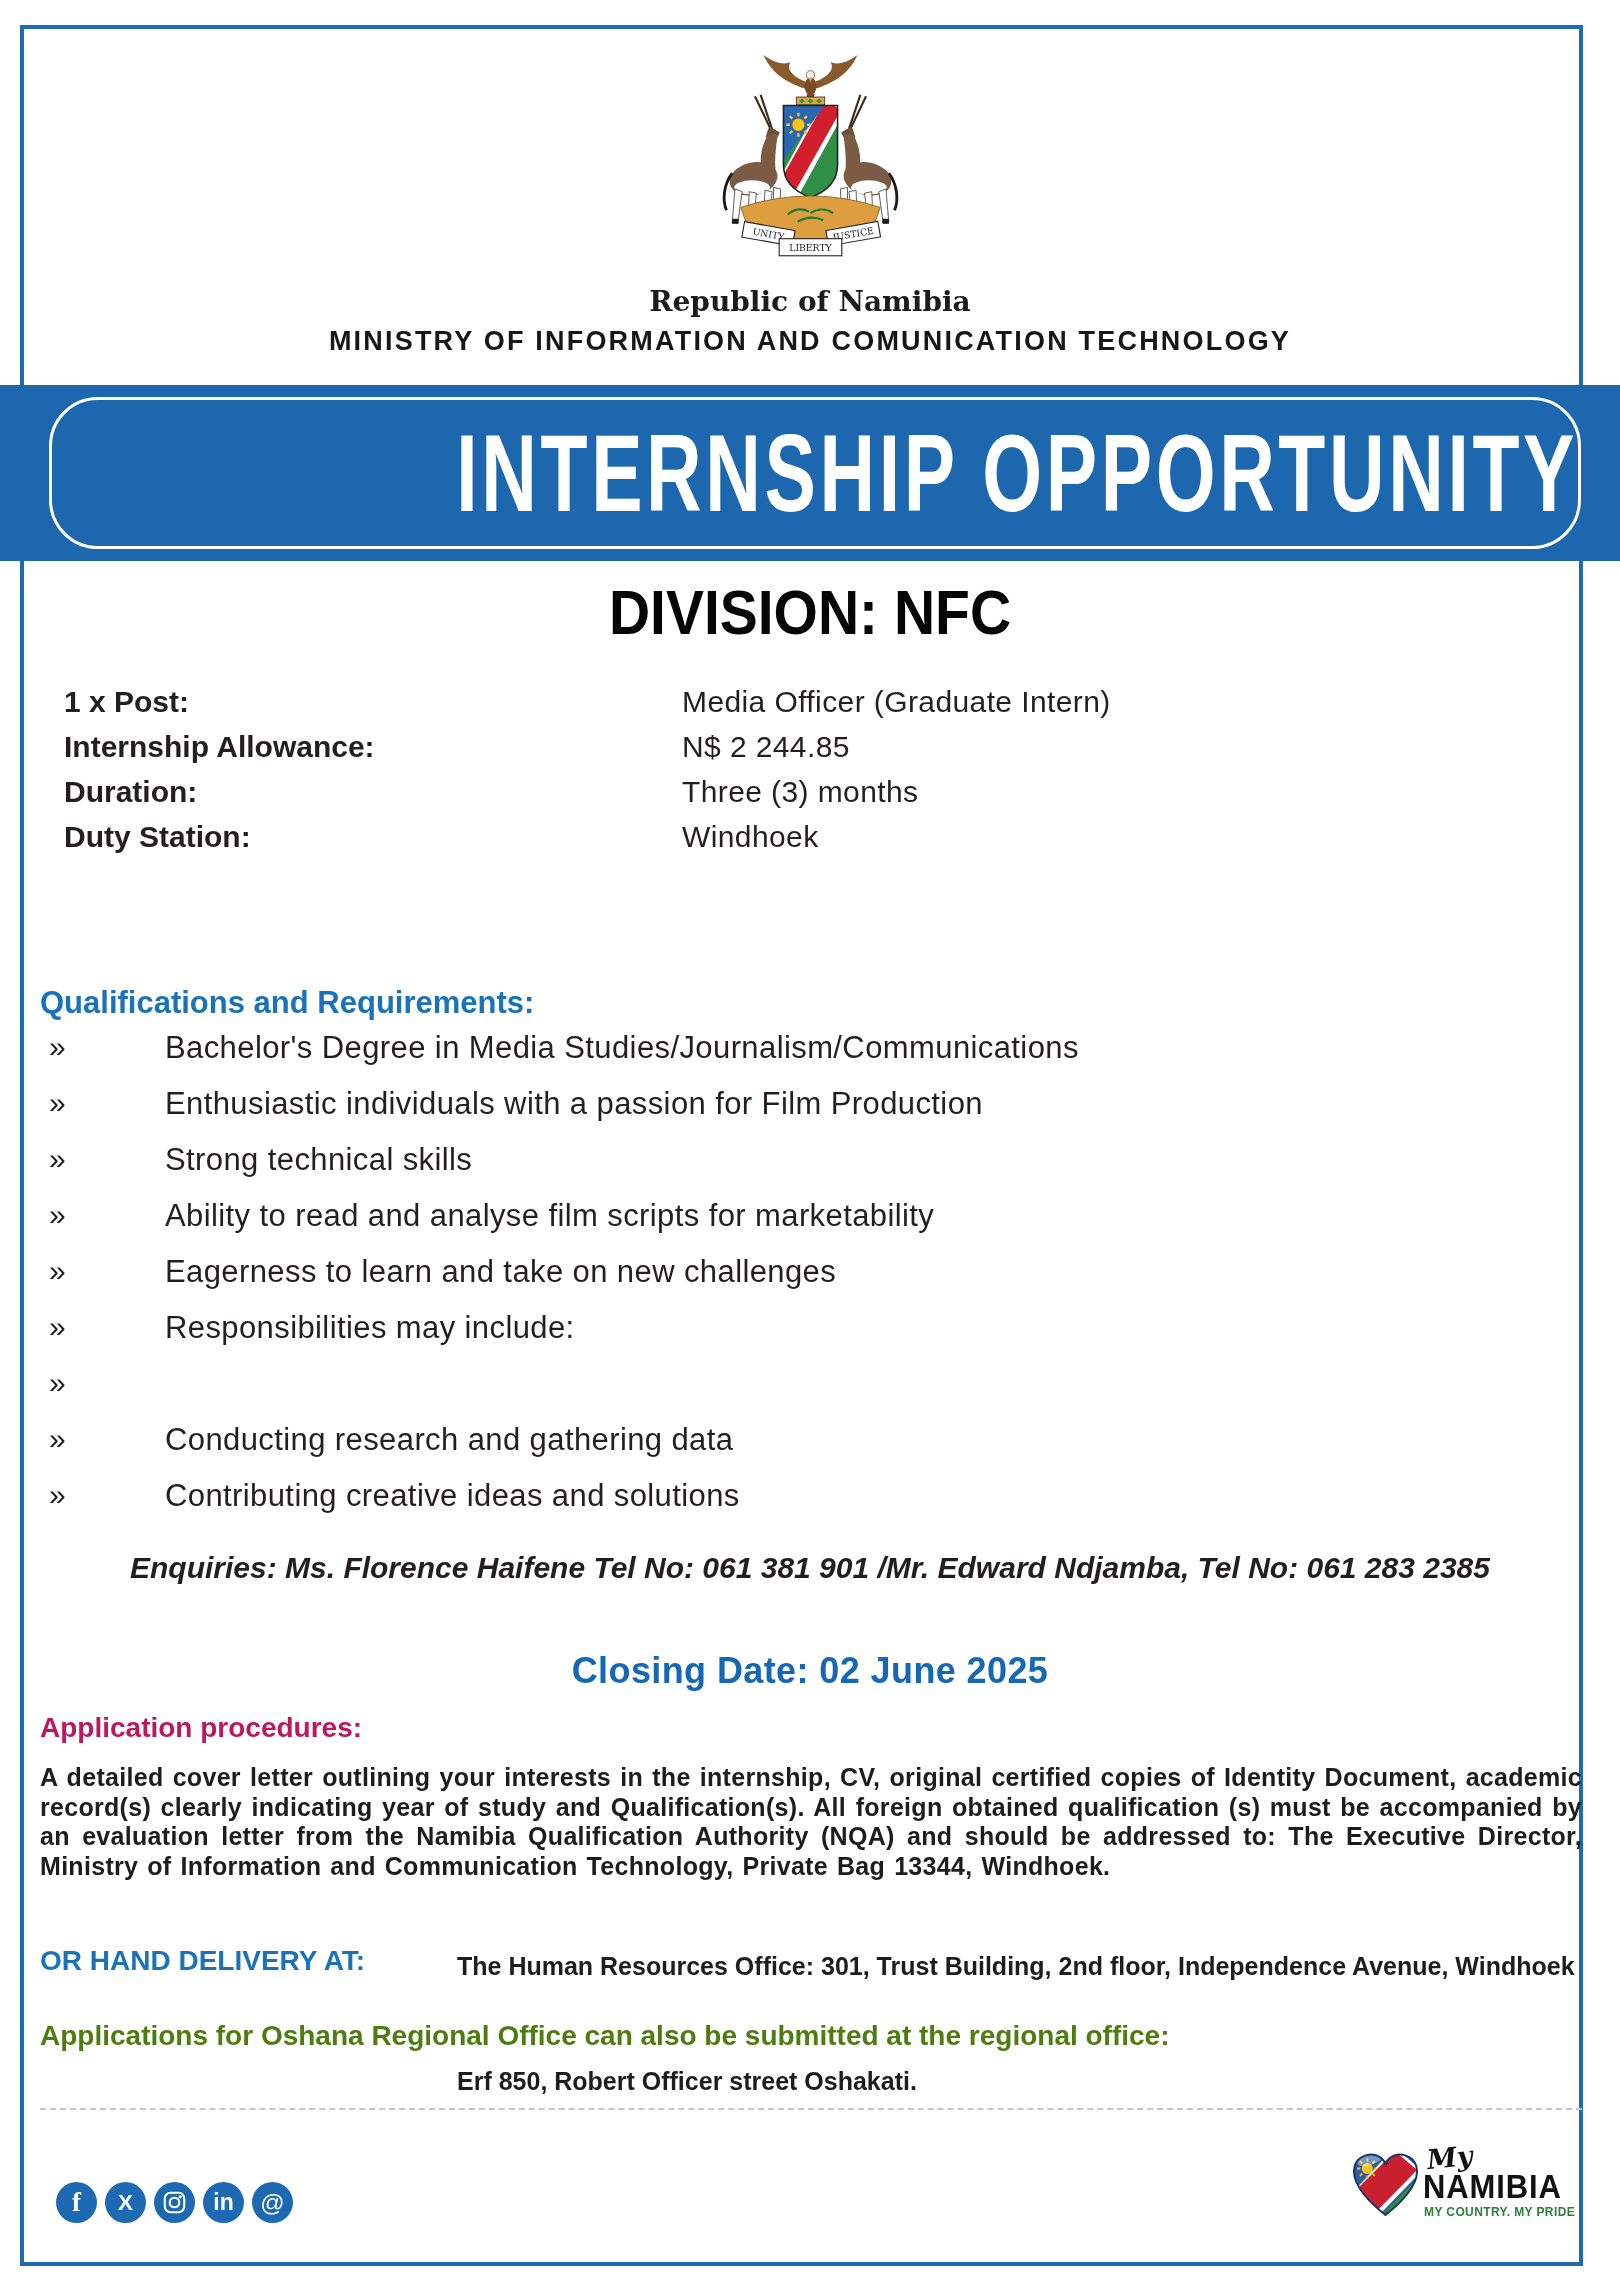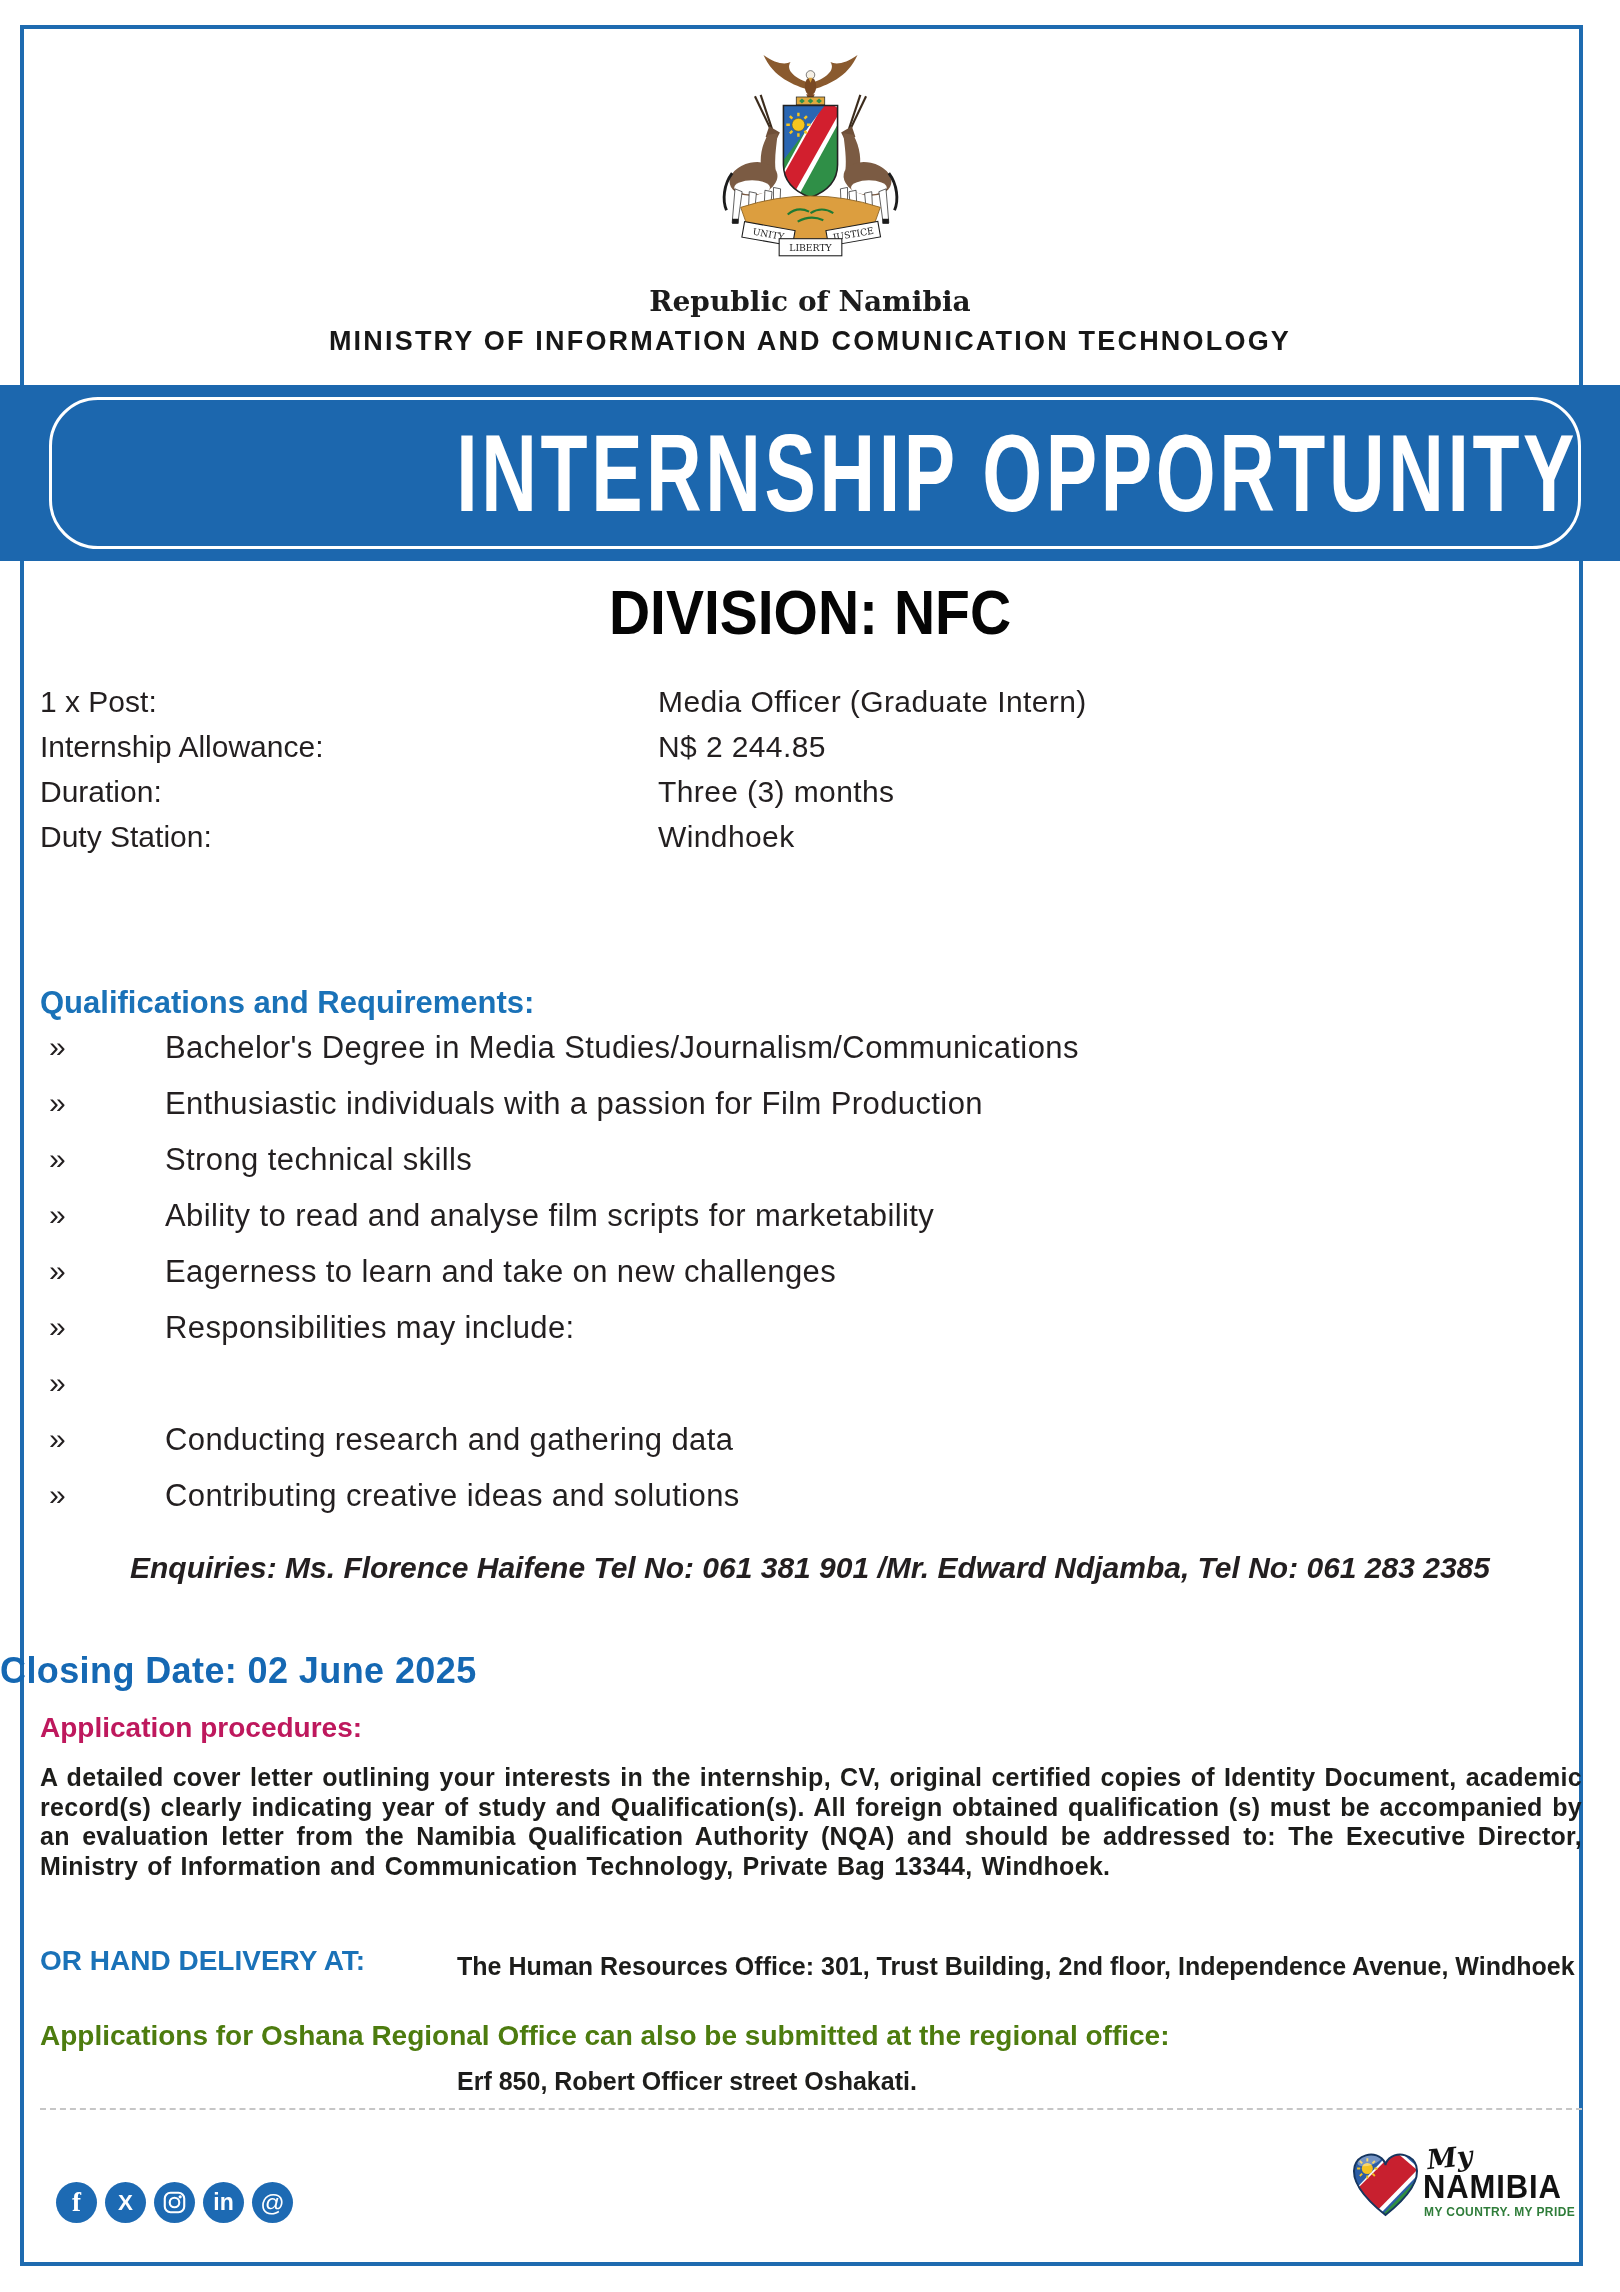--- a/index.html
+++ b/index.html
@@ -19,32 +19,32 @@
                 border:3.6px solid #ffffff;border-radius:49px;
                 display:flex;align-items:center;justify-content:flex-end;}
   .banner-title{color:#ffffff;font-weight:bold;font-size:77px;letter-spacing:3.6px;
                 transform:scaleY(1.42);white-space:nowrap;}
   .division{position:absolute;left:0;right:0;top:575px;text-align:center;
             font-weight:bold;font-size:57px;letter-spacing:0px;color:#050505;
             transform:scaleY(1.12);transform-origin:top center;}
   
   .details{position:absolute;left:40px;top:685px;width:1522px;}
   .drow{display:flex;height:45px;align-items:flex-start;}
-  .dlabel{width:618px;font-weight:normal;font-size:30px;}
+  .dlabel{width:618px;font-weight:bold;font-size:30px;margin-left:24px;}
   .dvalue{font-size:30px;letter-spacing:0.4px;}
   
   .qual-head{position:absolute;left:40px;top:973px;font-weight:bold;font-size:31px;color:#1a72b8;margin-top:12px;}
   .bullets{position:absolute;left:40px;top:1030px;width:1522px;}
   .bli{display:flex;height:56px;align-items:flex-start;}
   .bmark{width:125px;padding-left:9px;font-size:30px;box-sizing:border-box;}
   .btxt{font-size:31px;letter-spacing:0.4px;}
   
   .enquiries{position:absolute;left:0;right:0;top:1542px;margin:auto;width:1397px;
              text-align:center;font-weight:bold;font-style:italic;font-size:30px;line-height:52px;}
-  .closing{position:absolute;left:0;right:0;top:1650px;text-align:left;
+  .closing{position:absolute;left:0;right:0;top:1650px;text-align:center;
            font-weight:bold;font-size:36px;color:#1568b3;letter-spacing:0.4px;}
   
   .app-head{position:absolute;left:40px;top:1712px;font-weight:bold;font-size:28px;color:#be185d;}
   .app-body{position:absolute;left:40px;top:1763px;width:1542px;text-align:justify;
             font-weight:bold;font-size:25px;line-height:29.6px;letter-spacing:0.3px;word-spacing:1.8px;color:#1d1d1b;}
   .hd-label{position:absolute;left:40px;top:1945px;font-weight:bold;font-size:28px;color:#1a72b8;}
   .hd-value{position:absolute;left:457px;top:1947px;width:1124px;
             font-weight:bold;font-size:25px;line-height:38px;color:#1d1d1b;}
   .oshana{position:absolute;left:40px;top:2020px;font-weight:bold;font-size:28px;color:#4d7c0f;}
   .erf{position:absolute;left:457px;top:2067px;font-weight:bold;font-size:25px;color:#1d1d1b;}

